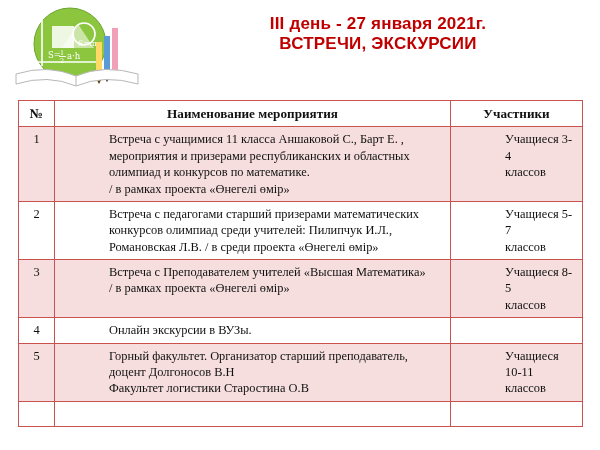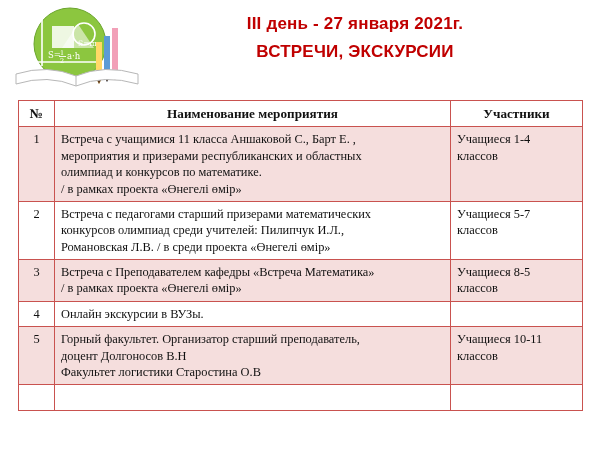--- a/index.html
+++ b/index.html
@@ -27,38 +27,38 @@
   }
   .logo {
     position: absolute;
     left: 8px;
     top: 4px;
     width: 140px;
     height: 88px;
   }
   .title-block {
     position: absolute;
-    left: 145px;
+    left: 168px;
     top: 14px;
     width: 420px;
     text-align: center;
   }
   .title-line1 {
     font-family: "Liberation Sans", sans-serif;
     font-weight: bold;
     font-size: 17px;
     color: #c00000;
     letter-spacing: 0.2px;
   }
   .title-line2 {
     font-family: "Liberation Sans", sans-serif;
     font-weight: bold;
     font-size: 17px;
     color: #c00000;
-    margin-top: 8px;
+    margin-top: 0;
     letter-spacing: 0.2px;
     text-align: center;
   }
 
   
   table.schedule {
     position: absolute;
     left: 18px;
     top: 100px;
     width: 564px;
@@ -89,21 +89,21 @@
     text-align: center;
     vertical-align: top;
     padding-top: 5px;
   }
   tr.tinted td {
     background: #f5dedd;
   }
   tr.plain td {
     background: #ffffff;
   }
-  .cell-line { display: block; }
+  .cell-line { display: block; margin-left: 48px; }
 
   
   .logo svg { display: block; }
 </style>
 </head>
 <body>
 
 <div class="page">
 
   <div class="header">
@@ -168,40 +168,40 @@
     <tbody id="tbody">
         <tr class="tinted">
           <td class="num">1</td>
           <td>
             <span class="cell-line">Встреча с учащимися 11 класса Аншаковой С., Барт Е. ,</span>
             <span class="cell-line">мероприятия и призерами республиканских и областных</span>
             <span class="cell-line">олимпиад и конкурсов по математике.</span>
             <span class="cell-line">/ в рамках проекта «Өнегелі өмір»</span>
           </td>
           <td>
-            <span class="cell-line">Учащиеся 1-4</span>
+            <span class="cell-line">Учащиеся 3-4</span>
             <span class="cell-line">классов</span>
           </td>
         </tr>
         <tr class="plain">
           <td class="num">2</td>
           <td>
             <span class="cell-line">Встреча с педагогами старший призерами математических</span>
             <span class="cell-line">конкурсов олимпиад среди учителей: Пилипчук И.Л.,</span>
             <span class="cell-line">Романовская Л.В. / в среди проекта «Өнегелі өмір»</span>
           </td>
           <td>
             <span class="cell-line">Учащиеся 5-7</span>
             <span class="cell-line">классов</span>
           </td>
         </tr>
         <tr class="tinted">
           <td class="num">3</td>
           <td>
-            <span class="cell-line">Встреча с Преподавателем кафедры «Встреча Математика»</span>
+            <span class="cell-line">Встреча с Преподавателем учителей «Высшая Математика»</span>
             <span class="cell-line">/ в рамках проекта «Өнегелі өмір»</span>
           </td>
           <td>
             <span class="cell-line">Учащиеся  8-5</span>
             <span class="cell-line">классов</span>
           </td>
         </tr>
         <tr class="plain">
           <td class="num">4</td>
           <td>

